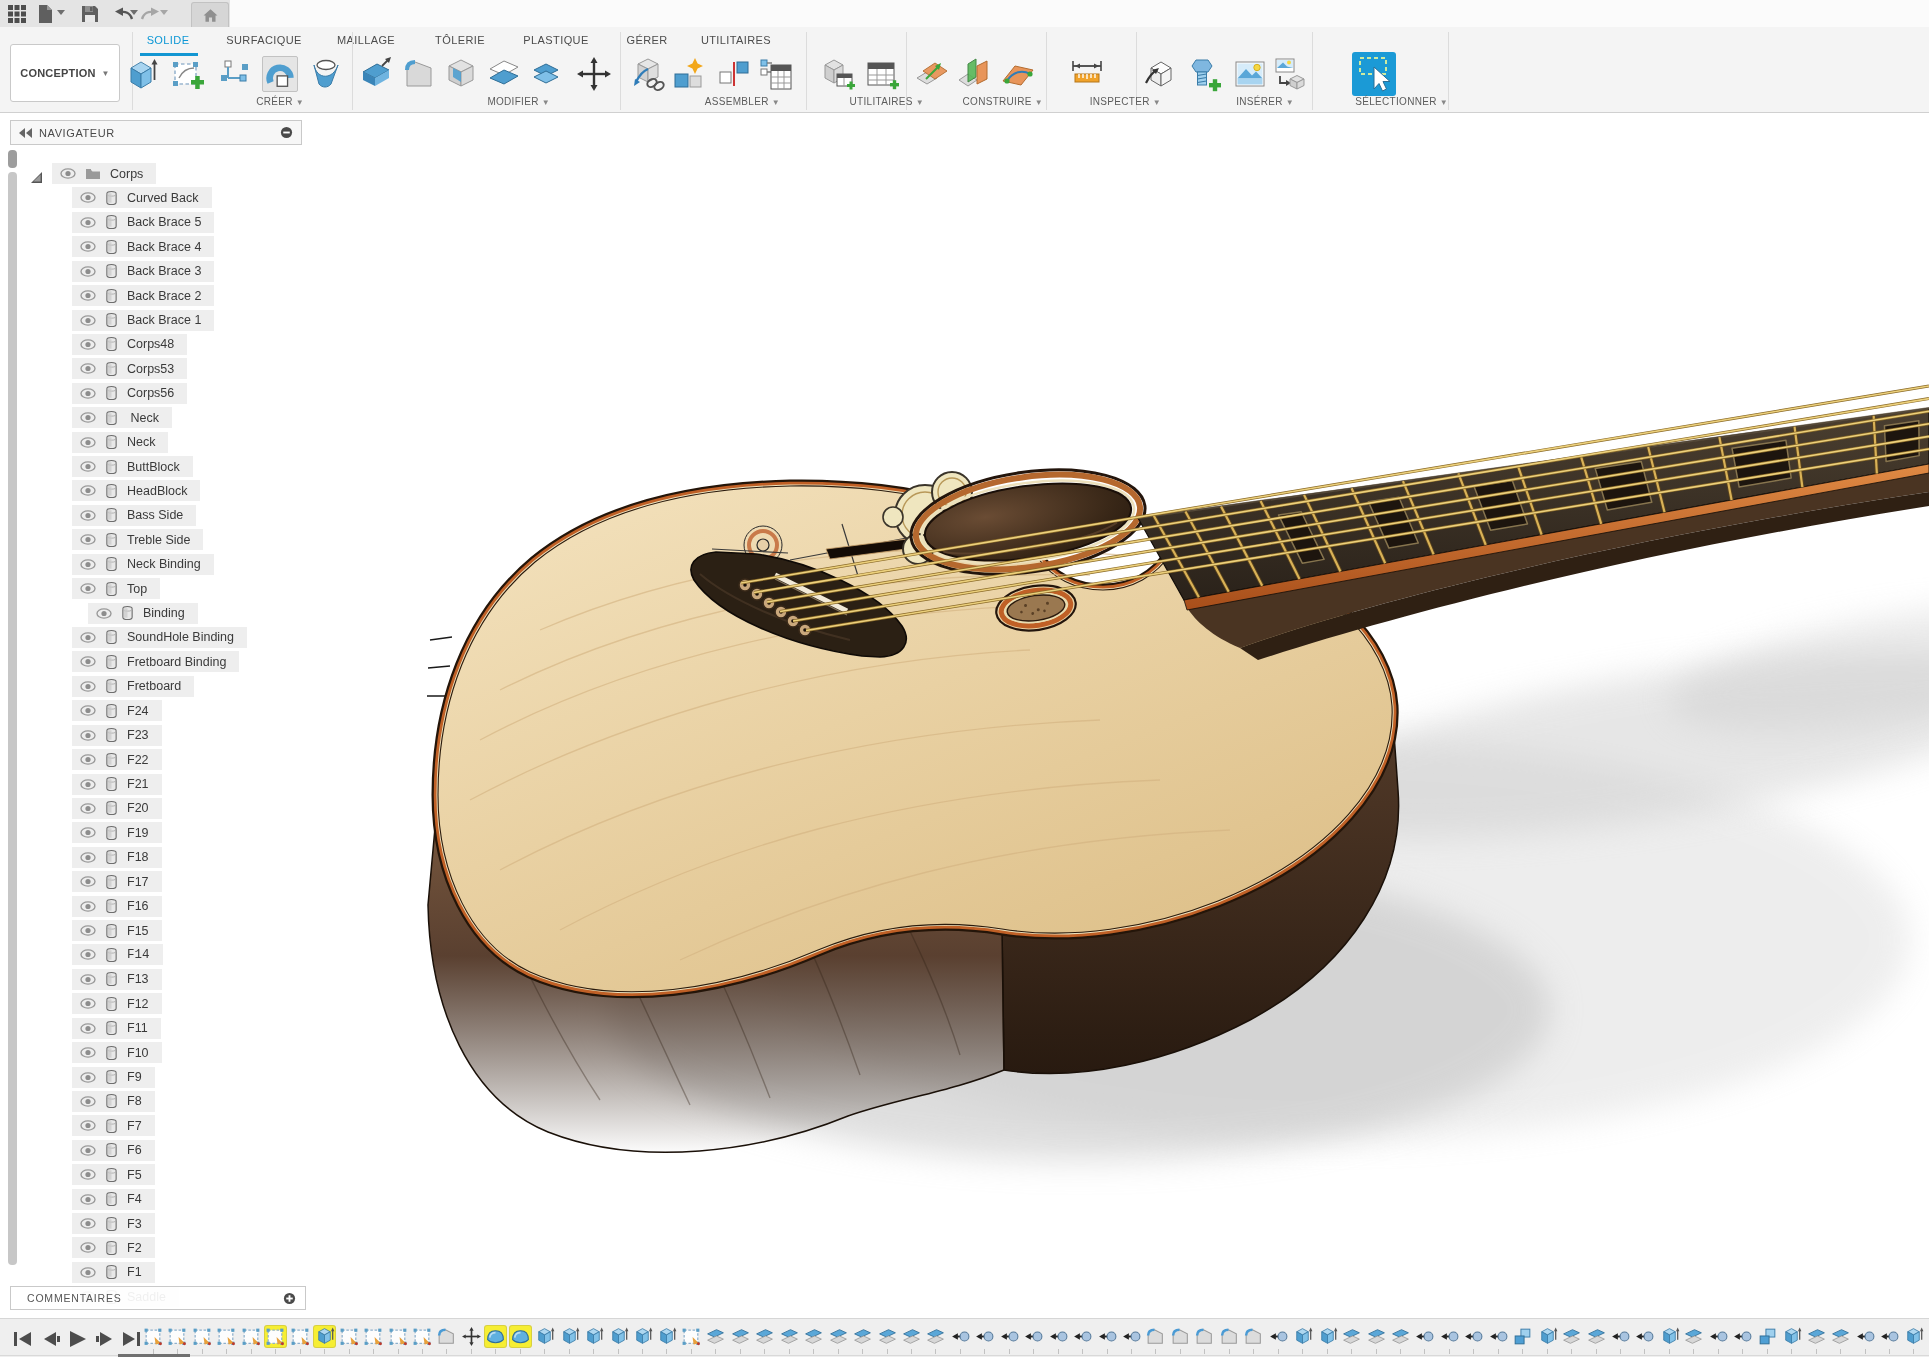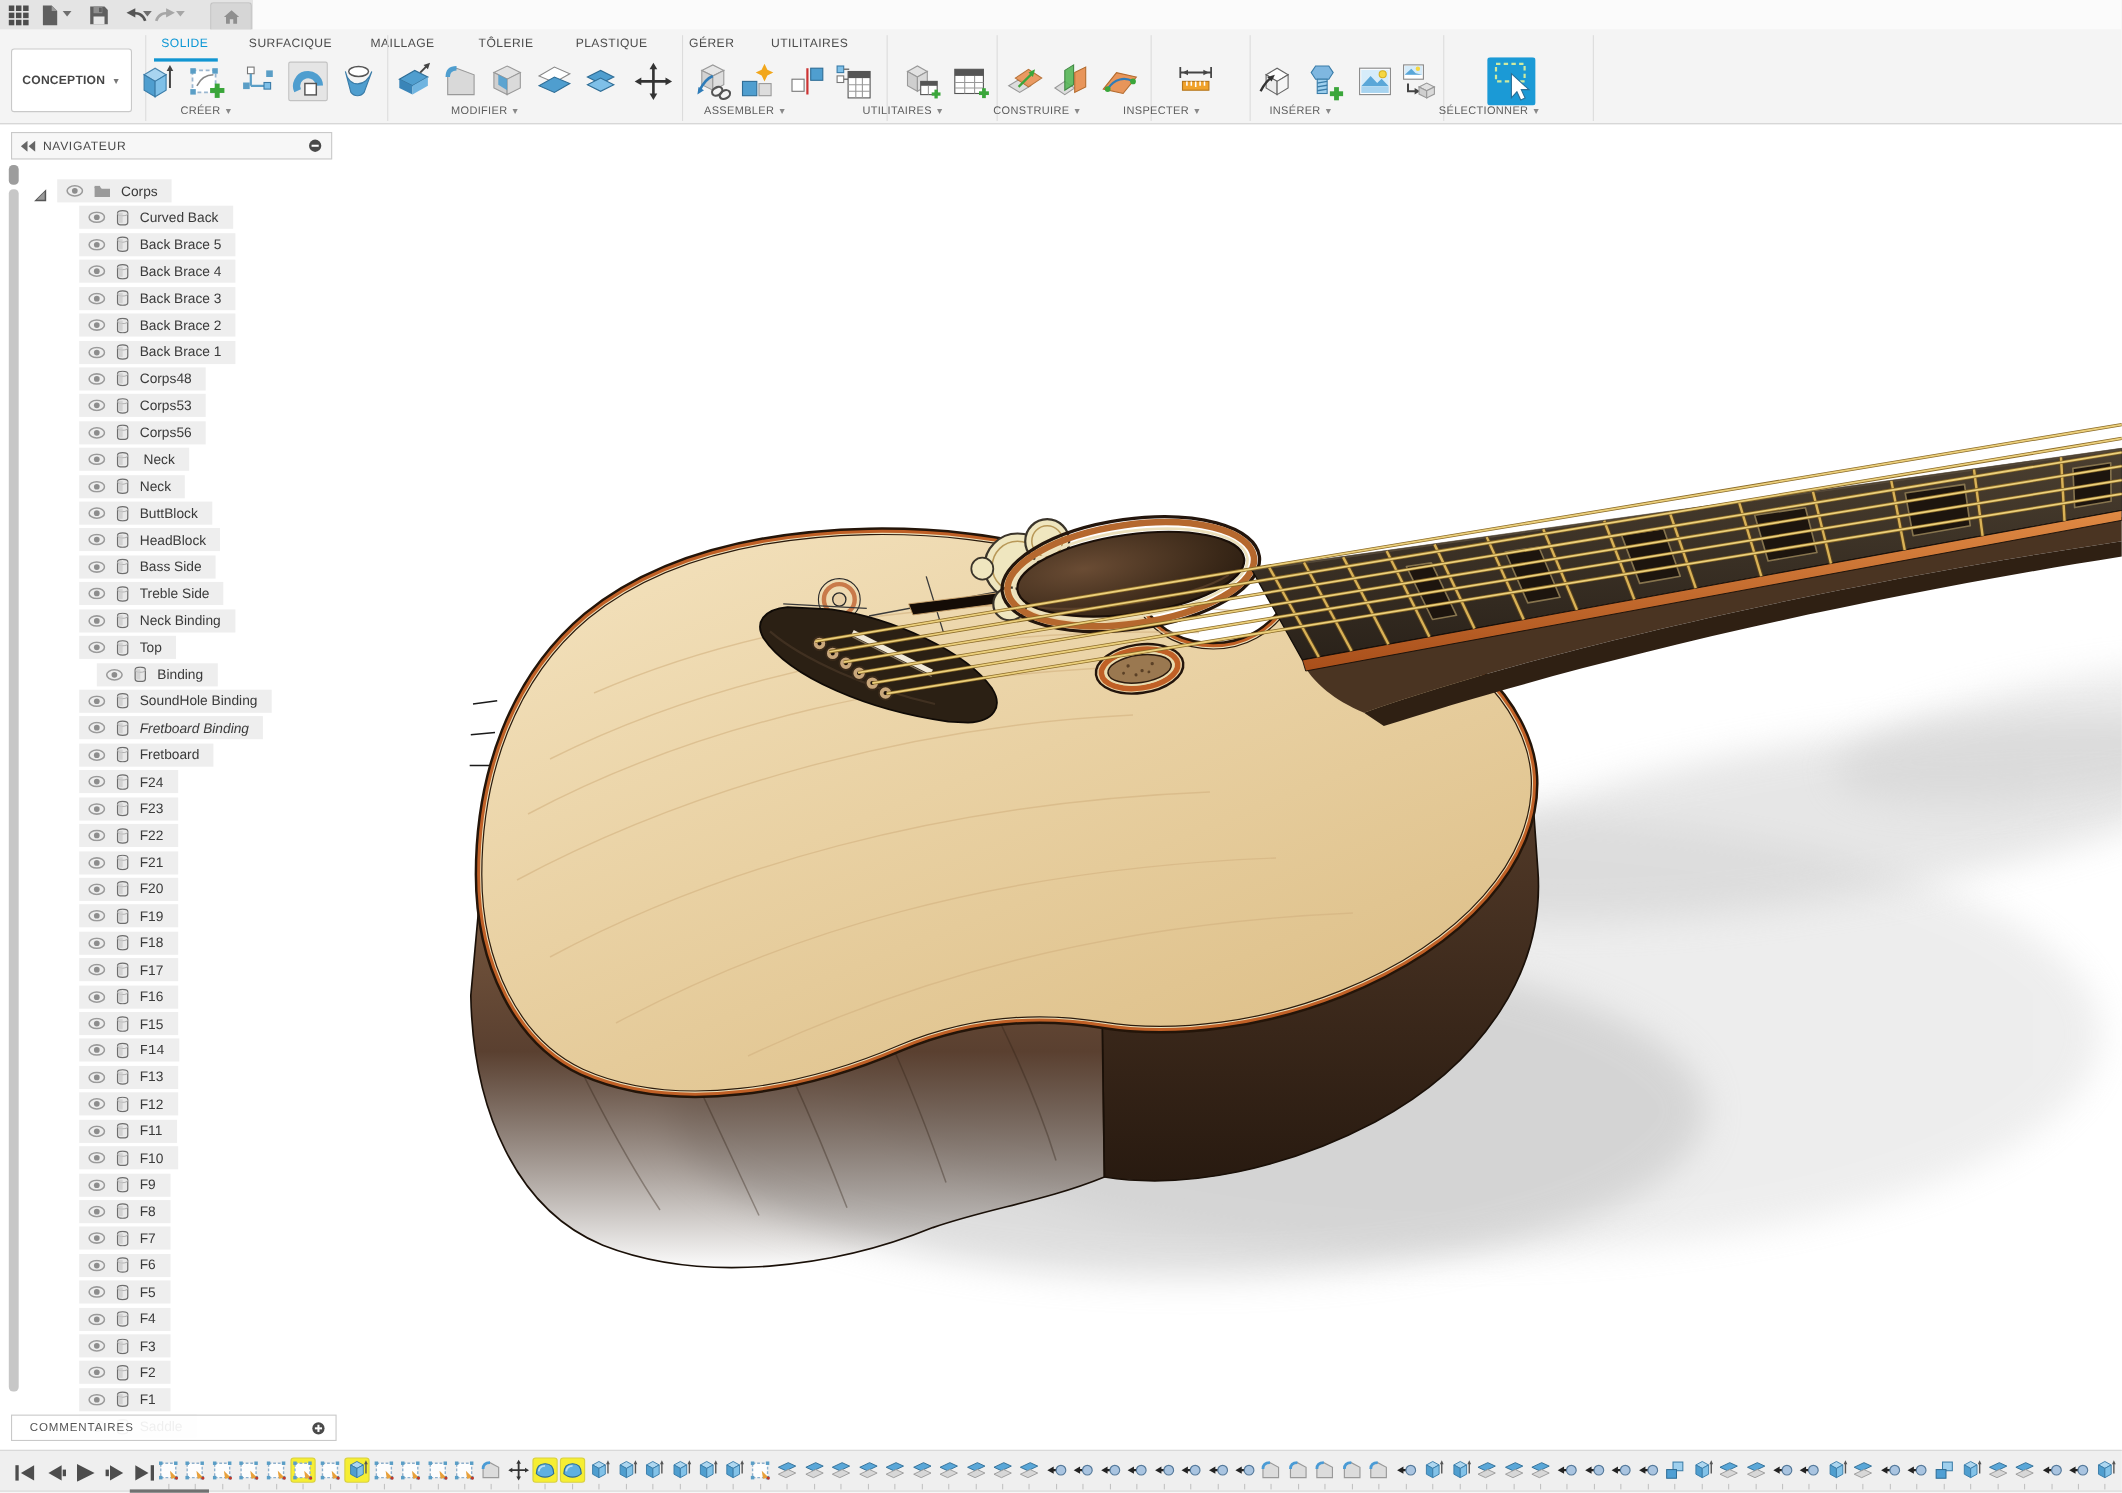--- a/index.html
+++ b/index.html
@@ -23,21 +23,21 @@
     border-bottom:1px solid #d0d0d0; }
   #ws-btn { left:10px; top:17px; width:110px; height:58px; background:#fff;
     border:1px solid #c9c9c9; border-radius:3px; font-size:11px; color:#454545;
     display:flex; align-items:center; justify-content:center; gap:6px;
     letter-spacing:.2px; cursor:pointer; font-weight:bold; }
   .tab { top:7px; height:20px; transform:translateX(-50%); font-size:11px;
     color:#4c4c4c; letter-spacing:.4px; cursor:pointer; white-space:nowrap; }
   .tab.active { color:#0c97d5; }
   #tab-underline { left:140px; top:26px; width:58px; height:3px; background:#1296d2; }
   .rdiv { top:5px; width:1px; height:78px; background:#dcdcdc; }
-  .rlabel { top:69px; width:140px; transform:translateX(-50%); text-align:left;
+  .rlabel { top:69px; width:140px; transform:translateX(-50%); text-align:right;
     font-size:10px; color:#5c5c5c; letter-spacing:.3px; cursor:pointer; white-space:nowrap; }
   .rlabel .car { color:#888; font-size:8px; }
   .ricon { top:29px; width:36px; height:36px; cursor:pointer; }
   .ricon.pressed { background:#e5e5e5; border:1px solid #c2c2c2; border-radius:2px; }
   .ricon svg { width:100%; height:100%; }
 
   
   #nav-header { left:10px; top:120px; width:292px; height:25px; background:#f7f7f7;
     border:1px solid #c9c9c9; display:flex; align-items:center; font-size:11px;
     color:#4a4a4a; letter-spacing:.6px; }
@@ -851,21 +851,21 @@
         <span class="pill">
           <svg width="16" height="11" viewBox="0 0 16 11" style="flex:none">
             <use href="#s-eye"></use>
           </svg>
           <svg width="13" height="16" viewBox="0 0 14 16" style="flex:none">
             <use href="#s-cyl"></use>
           </svg>
           <span class="tlabel">SoundHole Binding</span>
         </span>
       </div>
-      <div class="trow" style="top: 637.4px; left: 72px; font-style: italic;">
+      <div class="trow" style="top: 637.4px; left: 72px;">
         <span class="pill">
           <svg width="16" height="11" viewBox="0 0 16 11" style="flex:none">
             <use href="#s-eye"></use>
           </svg>
           <svg width="13" height="16" viewBox="0 0 14 16" style="flex:none">
             <use href="#s-cyl"></use>
           </svg>
           <span class="tlabel">Fretboard Binding</span>
         </span>
       </div>

